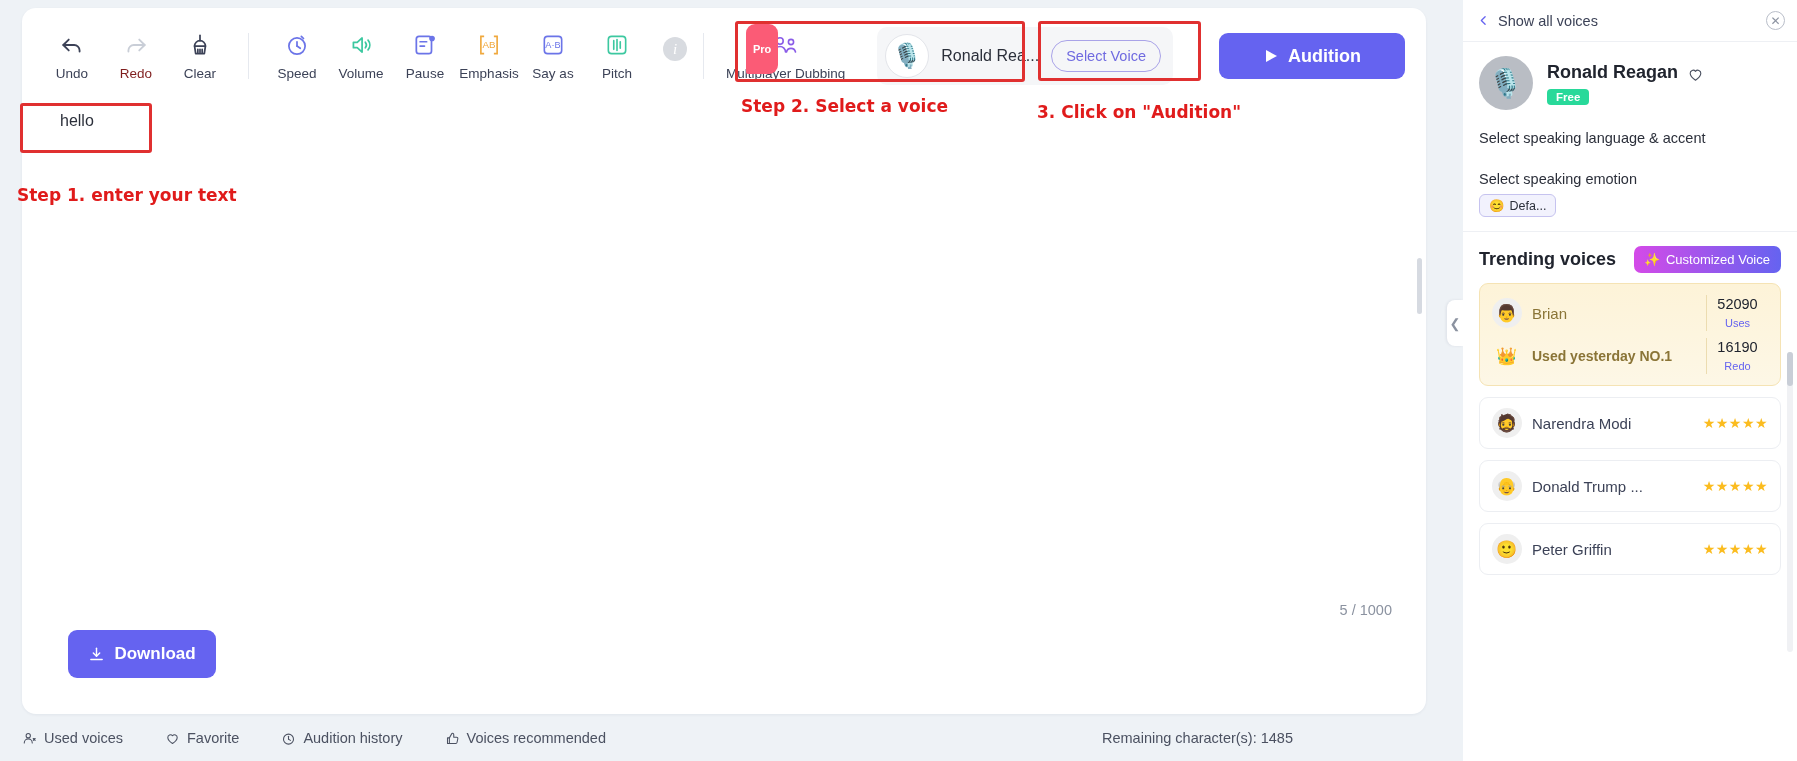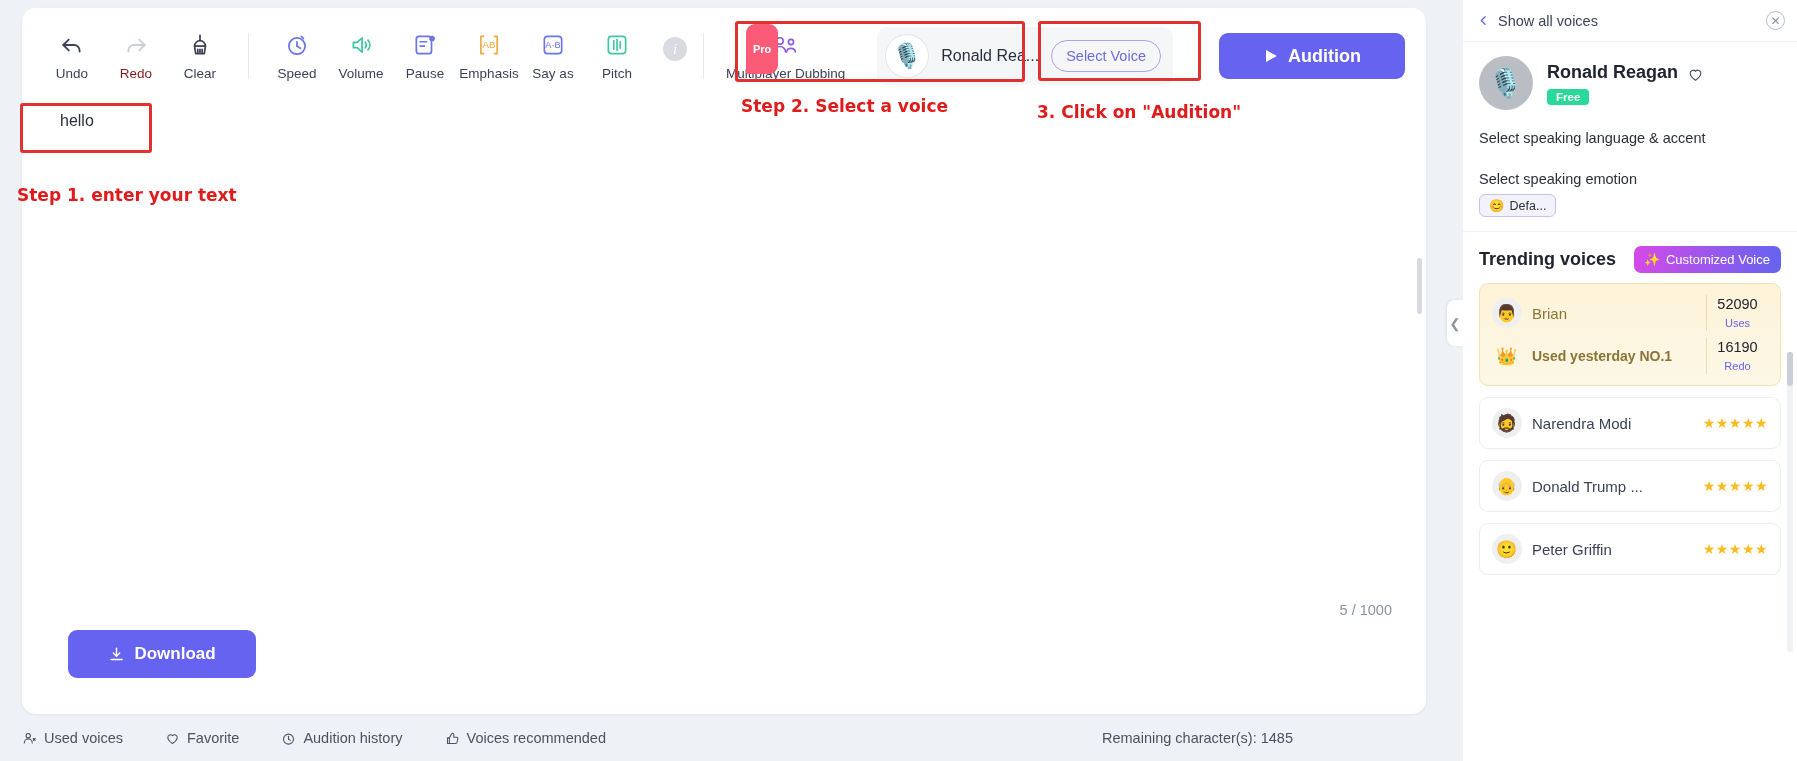--- a/index.html
+++ b/index.html
@@ -95,21 +95,21 @@
     width: 155px; height: 52px; outline: none; border: none; background: transparent;
   }
   .char-count {
     position: absolute; right: 34px; bottom: 96px;
     font-size: 14.5px; color: #8b92a0; margin-left: 26px;
   }
   .download-btn {
     position: absolute; left: 46px; bottom: 36px;
     display: flex; align-items: center; justify-content: center; gap: 9px;
     background: #6563f0; color: #fff; font-size: 17px; font-weight: bold;
-    border-radius: 9px; width: 188px; height: 48px; border: none; cursor: pointer;
+    border-radius: 9px; width: 148px; height: 48px; border: none; cursor: pointer;
   }
 
   
   .footer {
     position: absolute; left: 22px; bottom: 0; width: 1441px; height: 46px;
     display: flex; align-items: center; gap: 42px;
     font-size: 14.5px; color: #4b5161;
   }
   .footer-item { display: flex; align-items: center; gap: 7px; cursor: pointer; }
   .footer-right {

